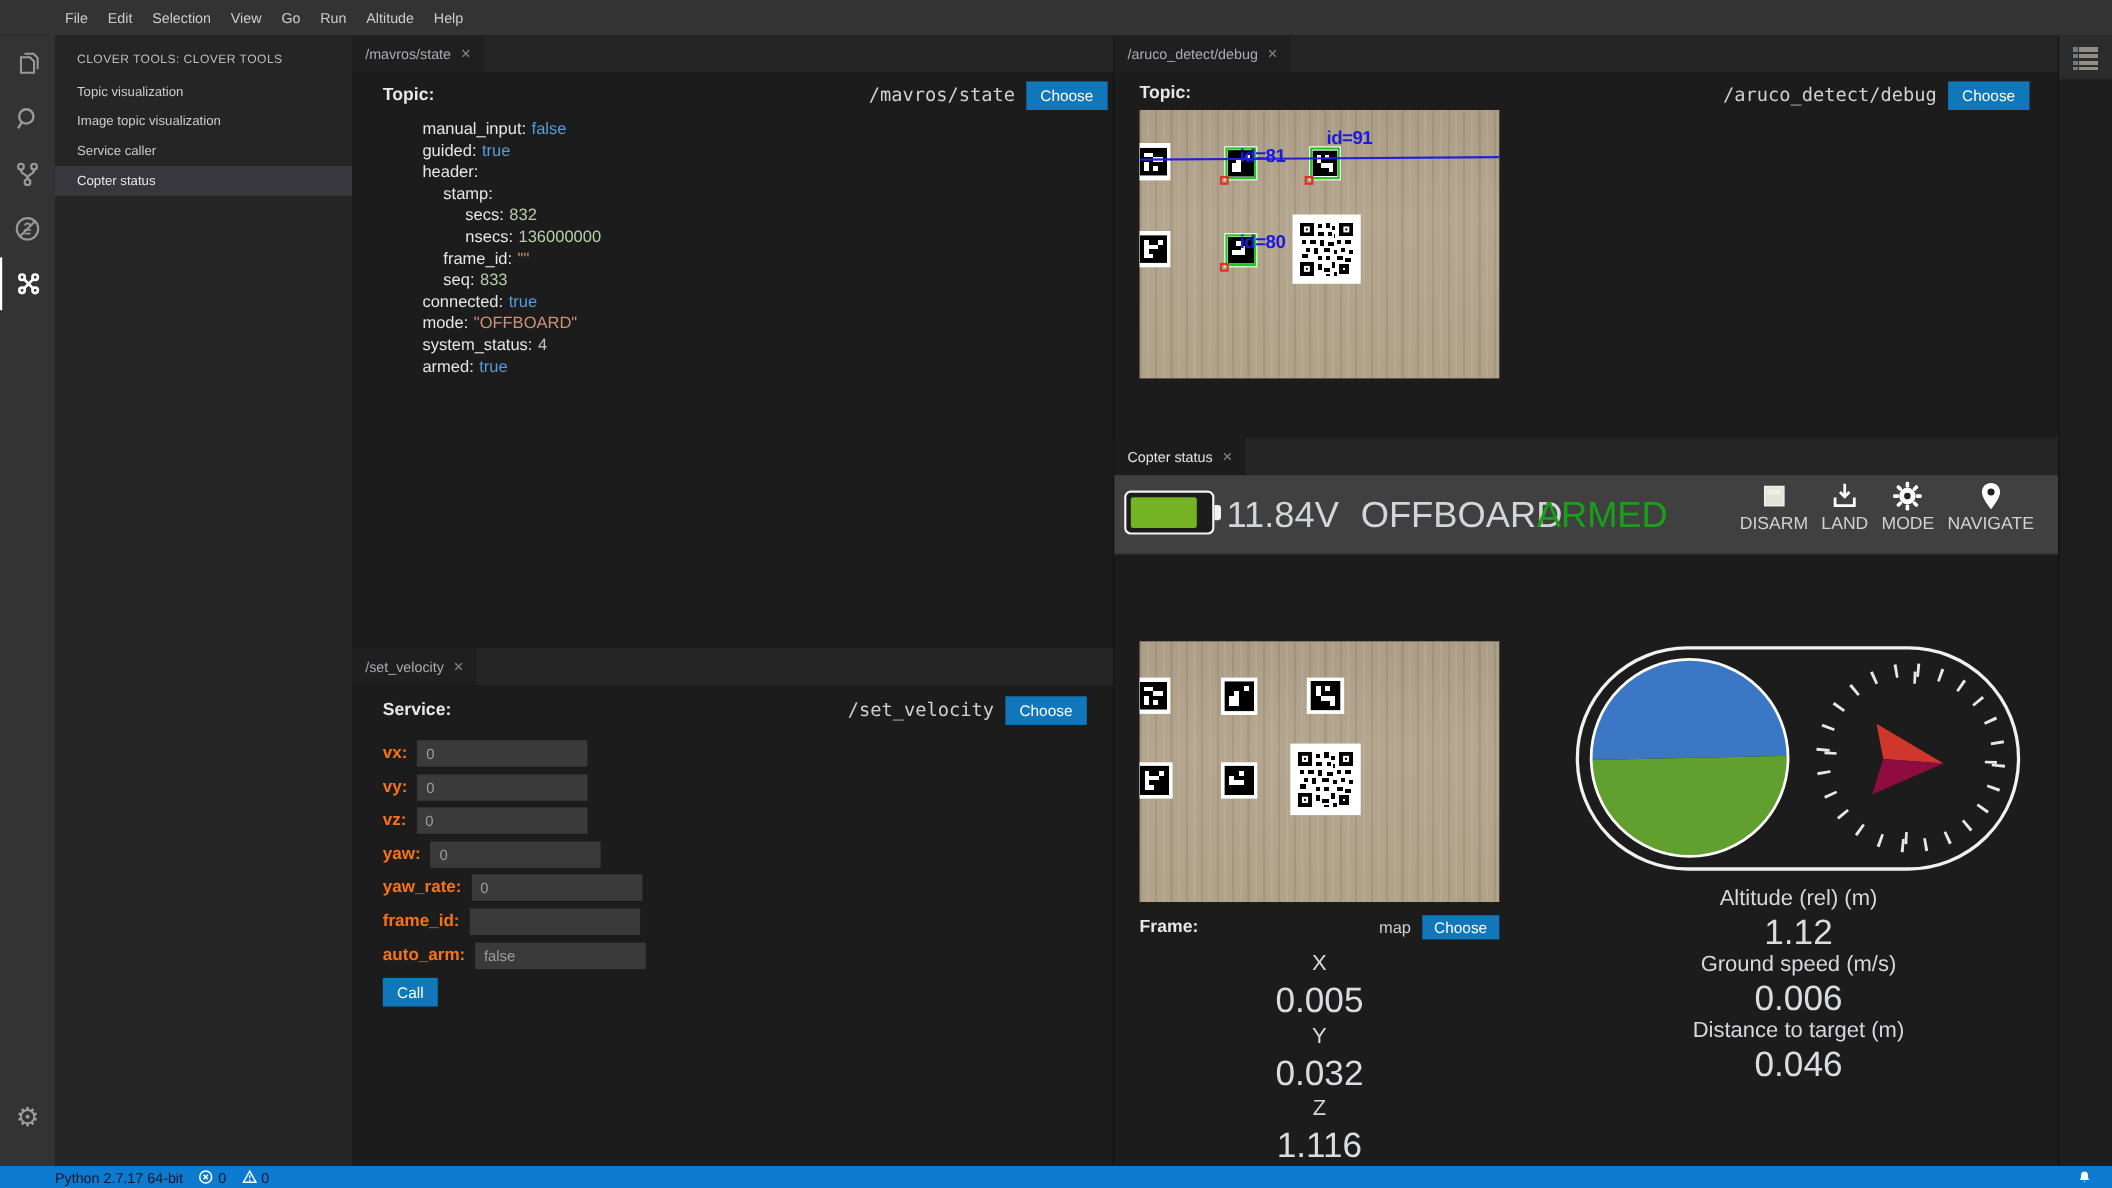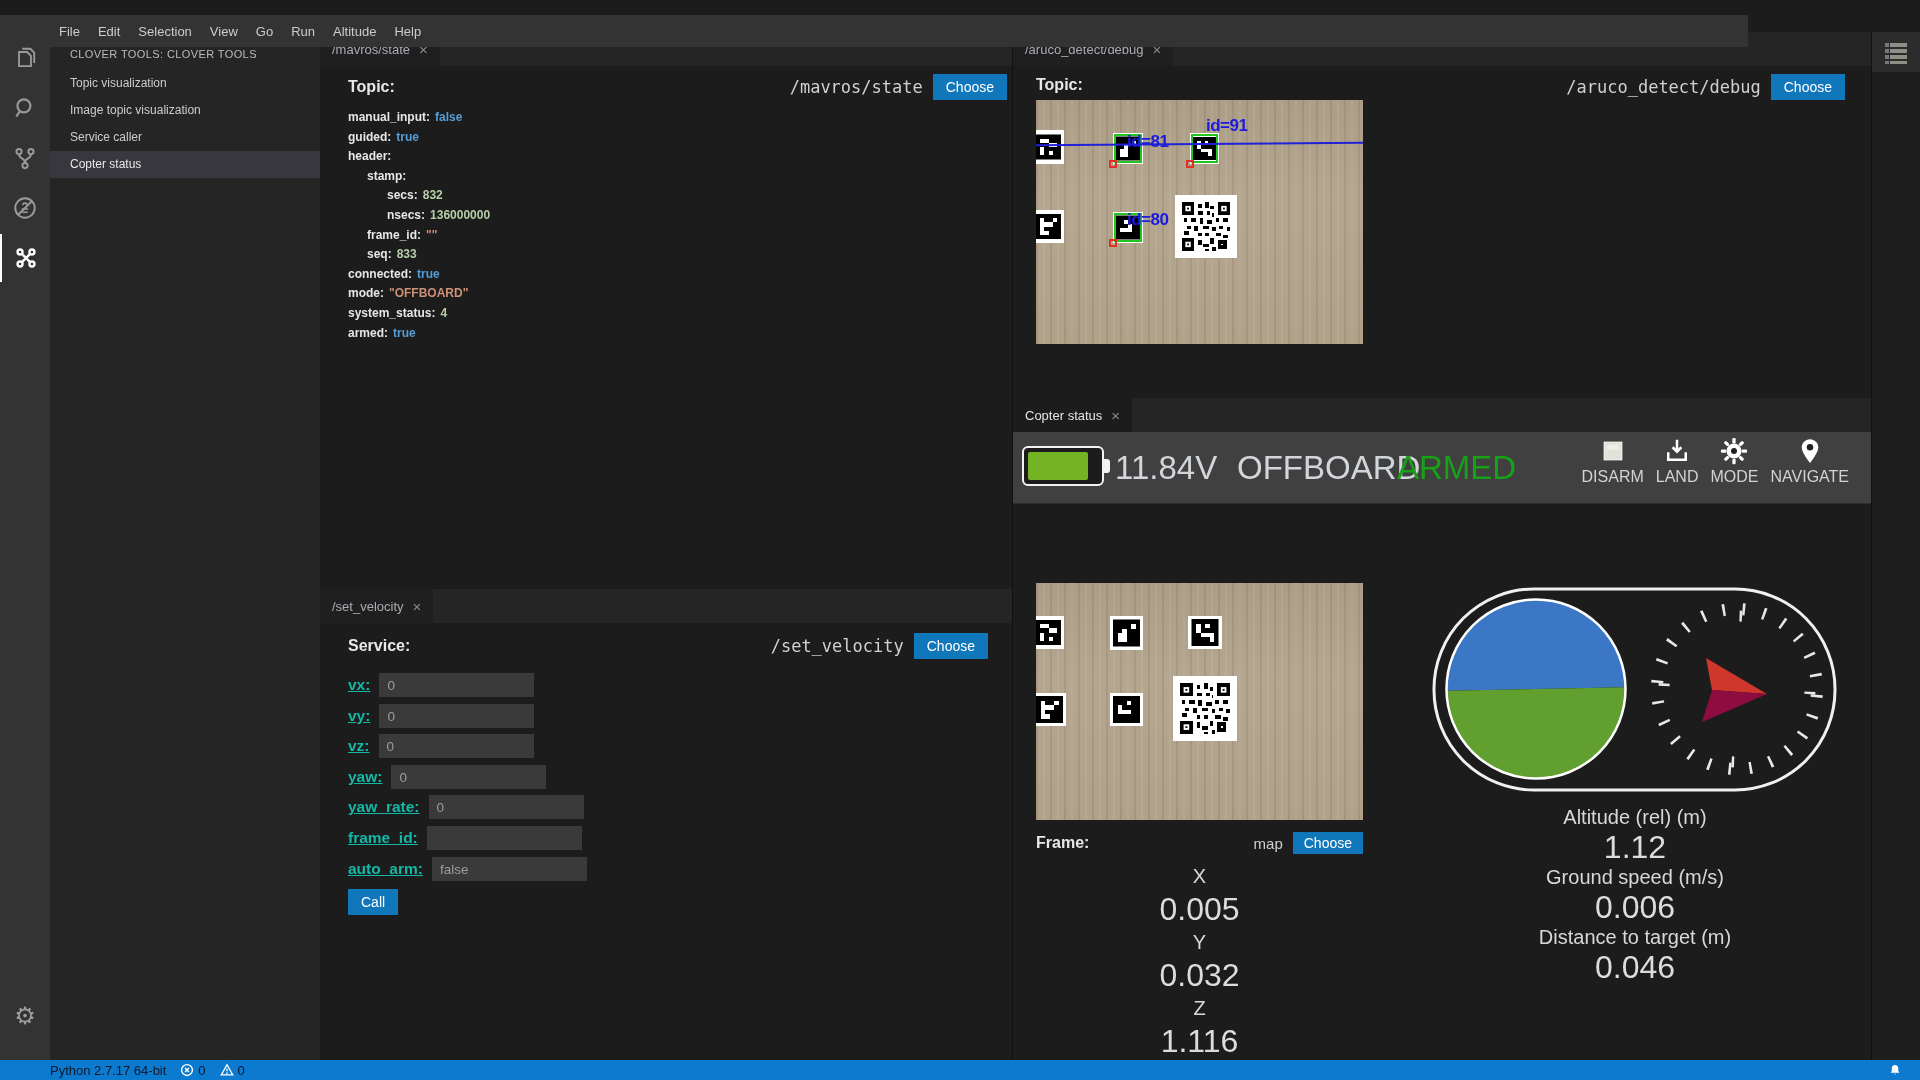--- a/index.html
+++ b/index.html
@@ -1,21 +1,21 @@
 <!DOCTYPE html>
 <html><head>
 <meta charset="utf-8">
 <style>
   * { margin:0; padding:0; box-sizing:border-box; }
   html,body { width:1920px; height:1080px; overflow:hidden; background:#1c1c1c;
               font-family:"Liberation Sans", sans-serif; }
   .abs { position:absolute; }
 
   
-  #titlebar { left:0; top:15px; width:1748px; height:32px; background:#333333;
+  #titlebar { left:0; top:0; width:1920px; height:32px; background:#333333;
               display:flex; align-items:center; padding-left:50px; z-index:5;}
   .menu-item { color:#cccccc; font-size:13px; padding:0 9px; height:32px;
                display:flex; align-items:center; cursor:default; }
 
   #activitybar { left:0; top:32px; width:50px; height:1028px; background:#333333; z-index:4;}
   .act-item { width:50px; height:48px; display:flex; align-items:center; justify-content:center;
               margin-top:2px; }
   .act-item svg { width:26px; height:26px; }
   .act-item.active { border-left:2px solid #ffffff; }
   #gear-item { position:absolute; bottom:24px; left:0; width:50px; height:40px;
@@ -35,27 +35,27 @@
   .tab .close { color:#8c8c8c; font-size:15px; line-height:1; }
   .tab.bright { color:#e4e4e4; background:#1c1c1c; }
   .content { background:#1c1c1c; }
 
   .choose-btn, .call-btn { background:#1177bb; color:#ffffff; border:none; font-size:14px;
           font-family:"Liberation Sans",sans-serif; padding:5px 13px; cursor:pointer; }
   .topic-name { font-family:"DejaVu Sans Mono", monospace; font-size:17px; color:#d0d0d0; }
   .panel-label { font-weight:bold; font-size:16px; color:#e8e8e8; }
 
   
-  .kv { font-size:12px; line-height:19.6px; font-weight:bold; color:#e6e6e6; white-space:pre; }
+  .kv { font-size:15px; line-height:19.6px; font-weight:normal; color:#e6e6e6; white-space:pre;margin-left:36px; }
   .kv .v { margin-left:5px; }
   .vb { color:#569cd6; } .vn { color:#b5cea8; } .vs { color:#ce9178; }
 
   
   .frow { position:absolute; left:28px; display:flex; align-items:center; gap:9px; height:24px; }
-  .frow label { font-weight:bold; font-size:15.5px; color:#14b8a6;text-decoration:underline; }
+  .frow label { font-weight:bold; font-size:15.5px; color:#f97316; }
   .vsinput { width:155px; height:24px; background:#3a3a3a; border:none; color:#9d9d9d;
              font-size:13.5px; padding:0 8px; font-family:"Liberation Sans",sans-serif; }
 
   
   .camimg { background:
       repeating-linear-gradient(90deg, rgba(60,40,20,.10) 0 2px, rgba(0,0,0,0) 2px 7px,
                                 rgba(255,255,255,.07) 7px 9px, rgba(0,0,0,0) 9px 14px),
       linear-gradient(180deg,#ac9e86 0%, #b5a78f 40%, #b0a289 100%);
       overflow:hidden; }
   .aruco { position:absolute; background:#ffffff; padding:3px; z-index:1; }

